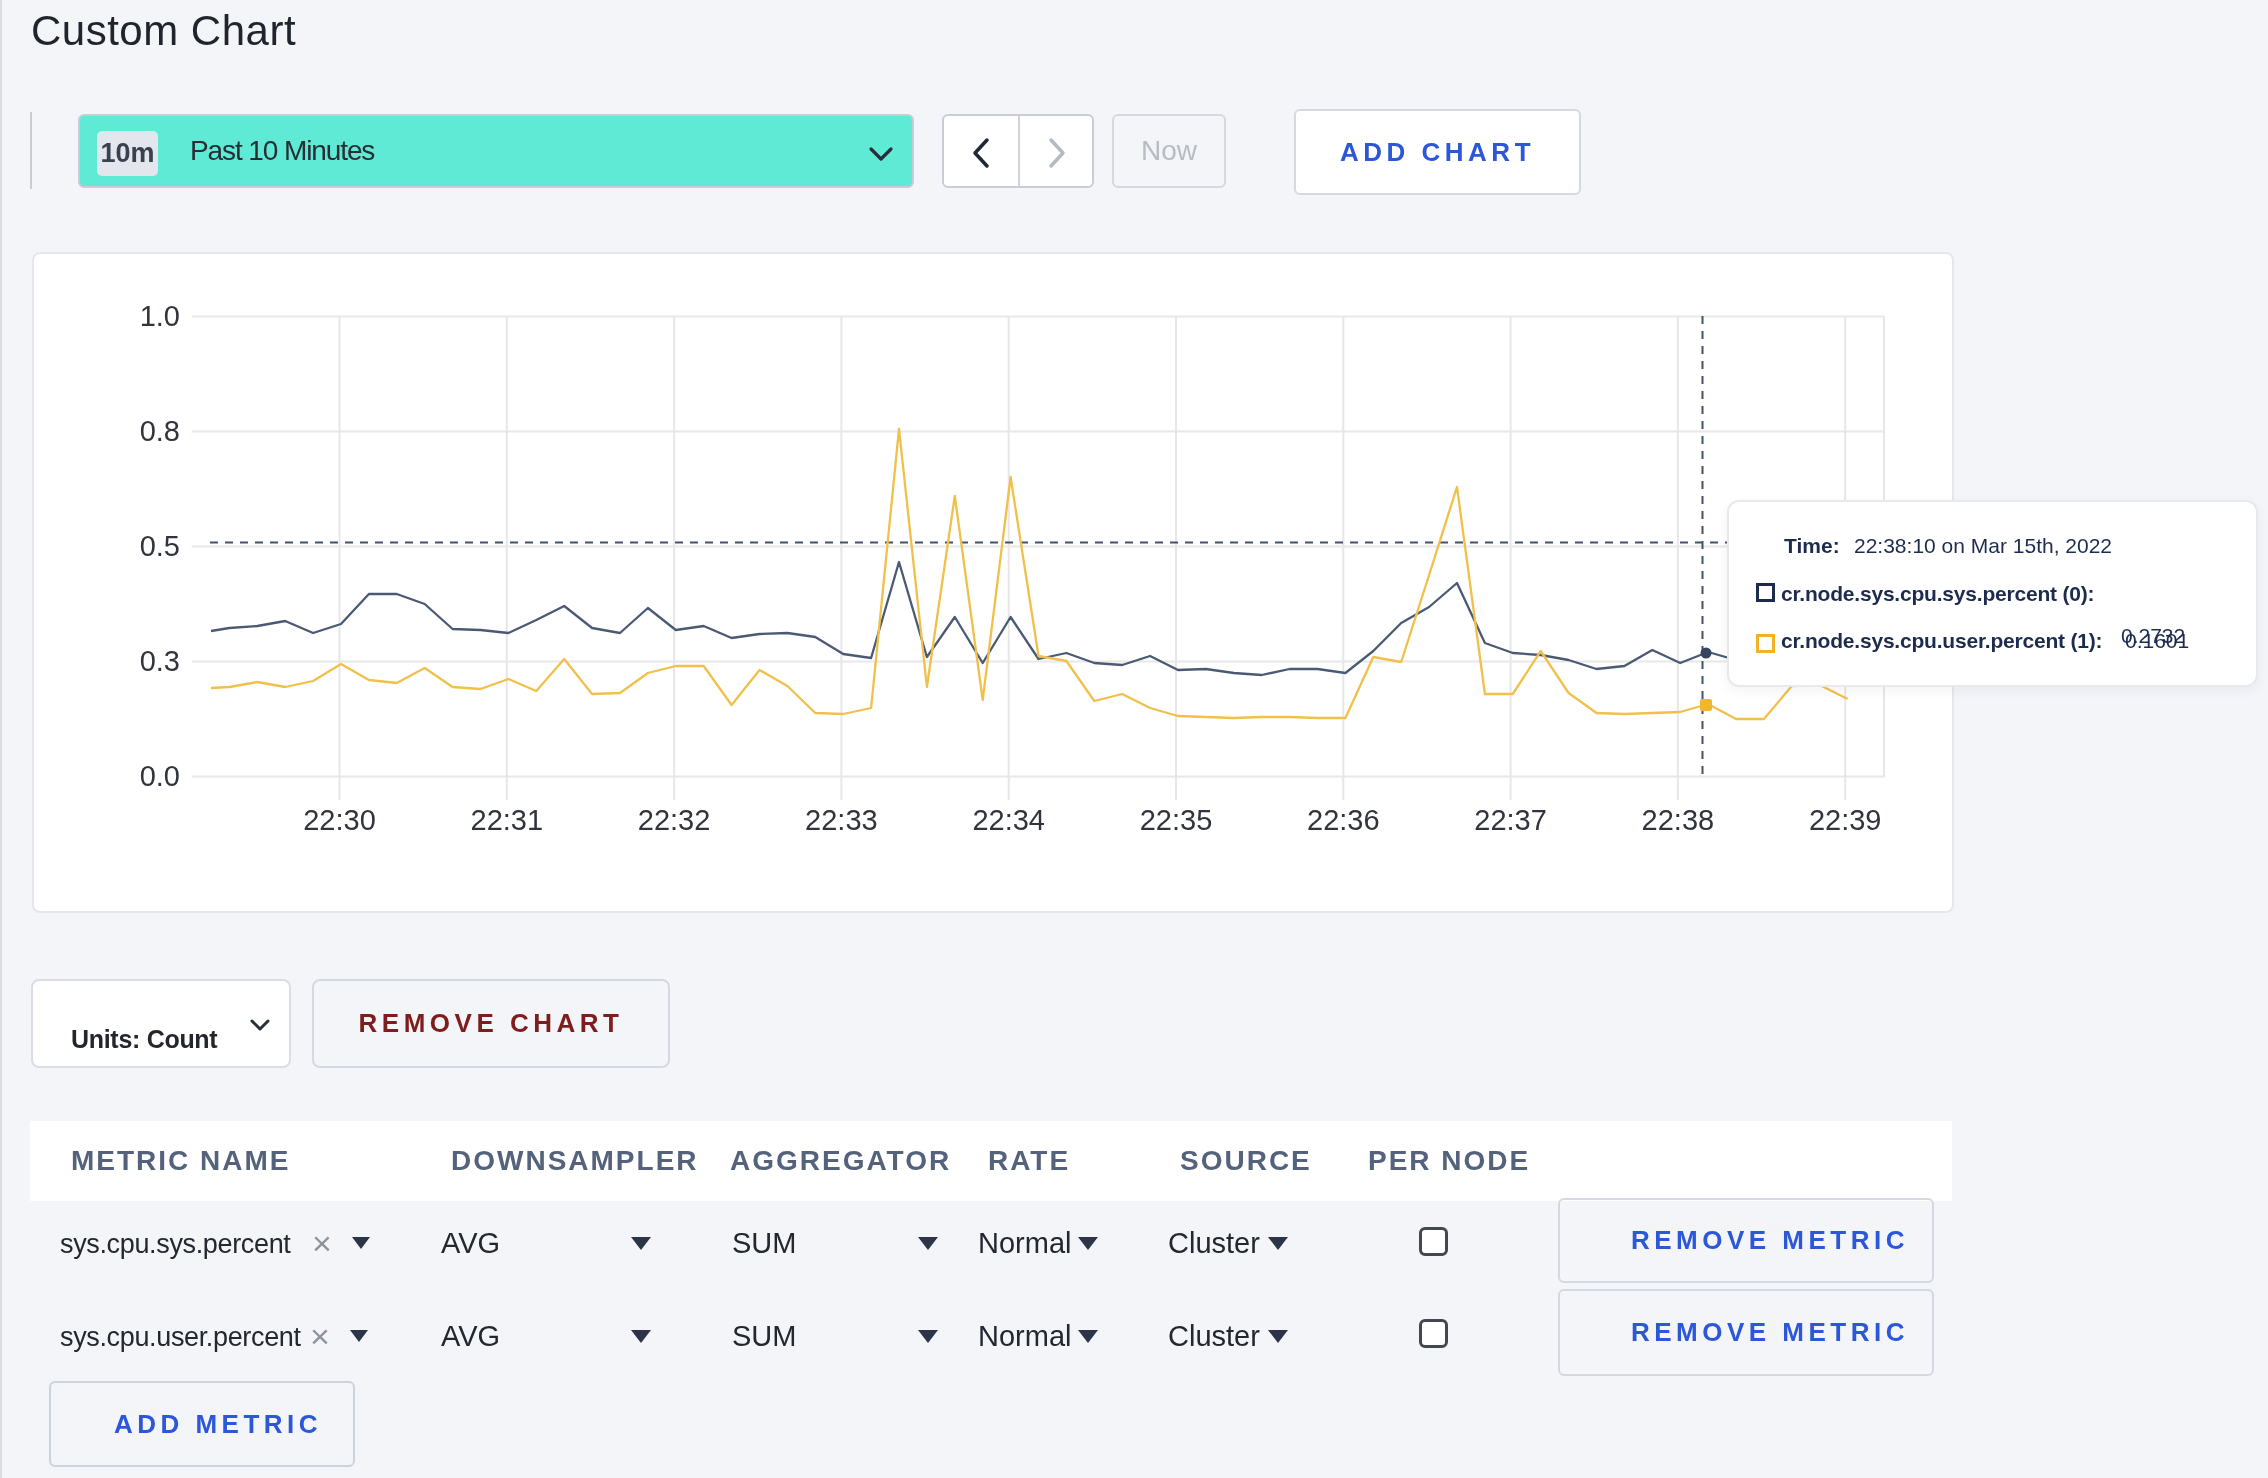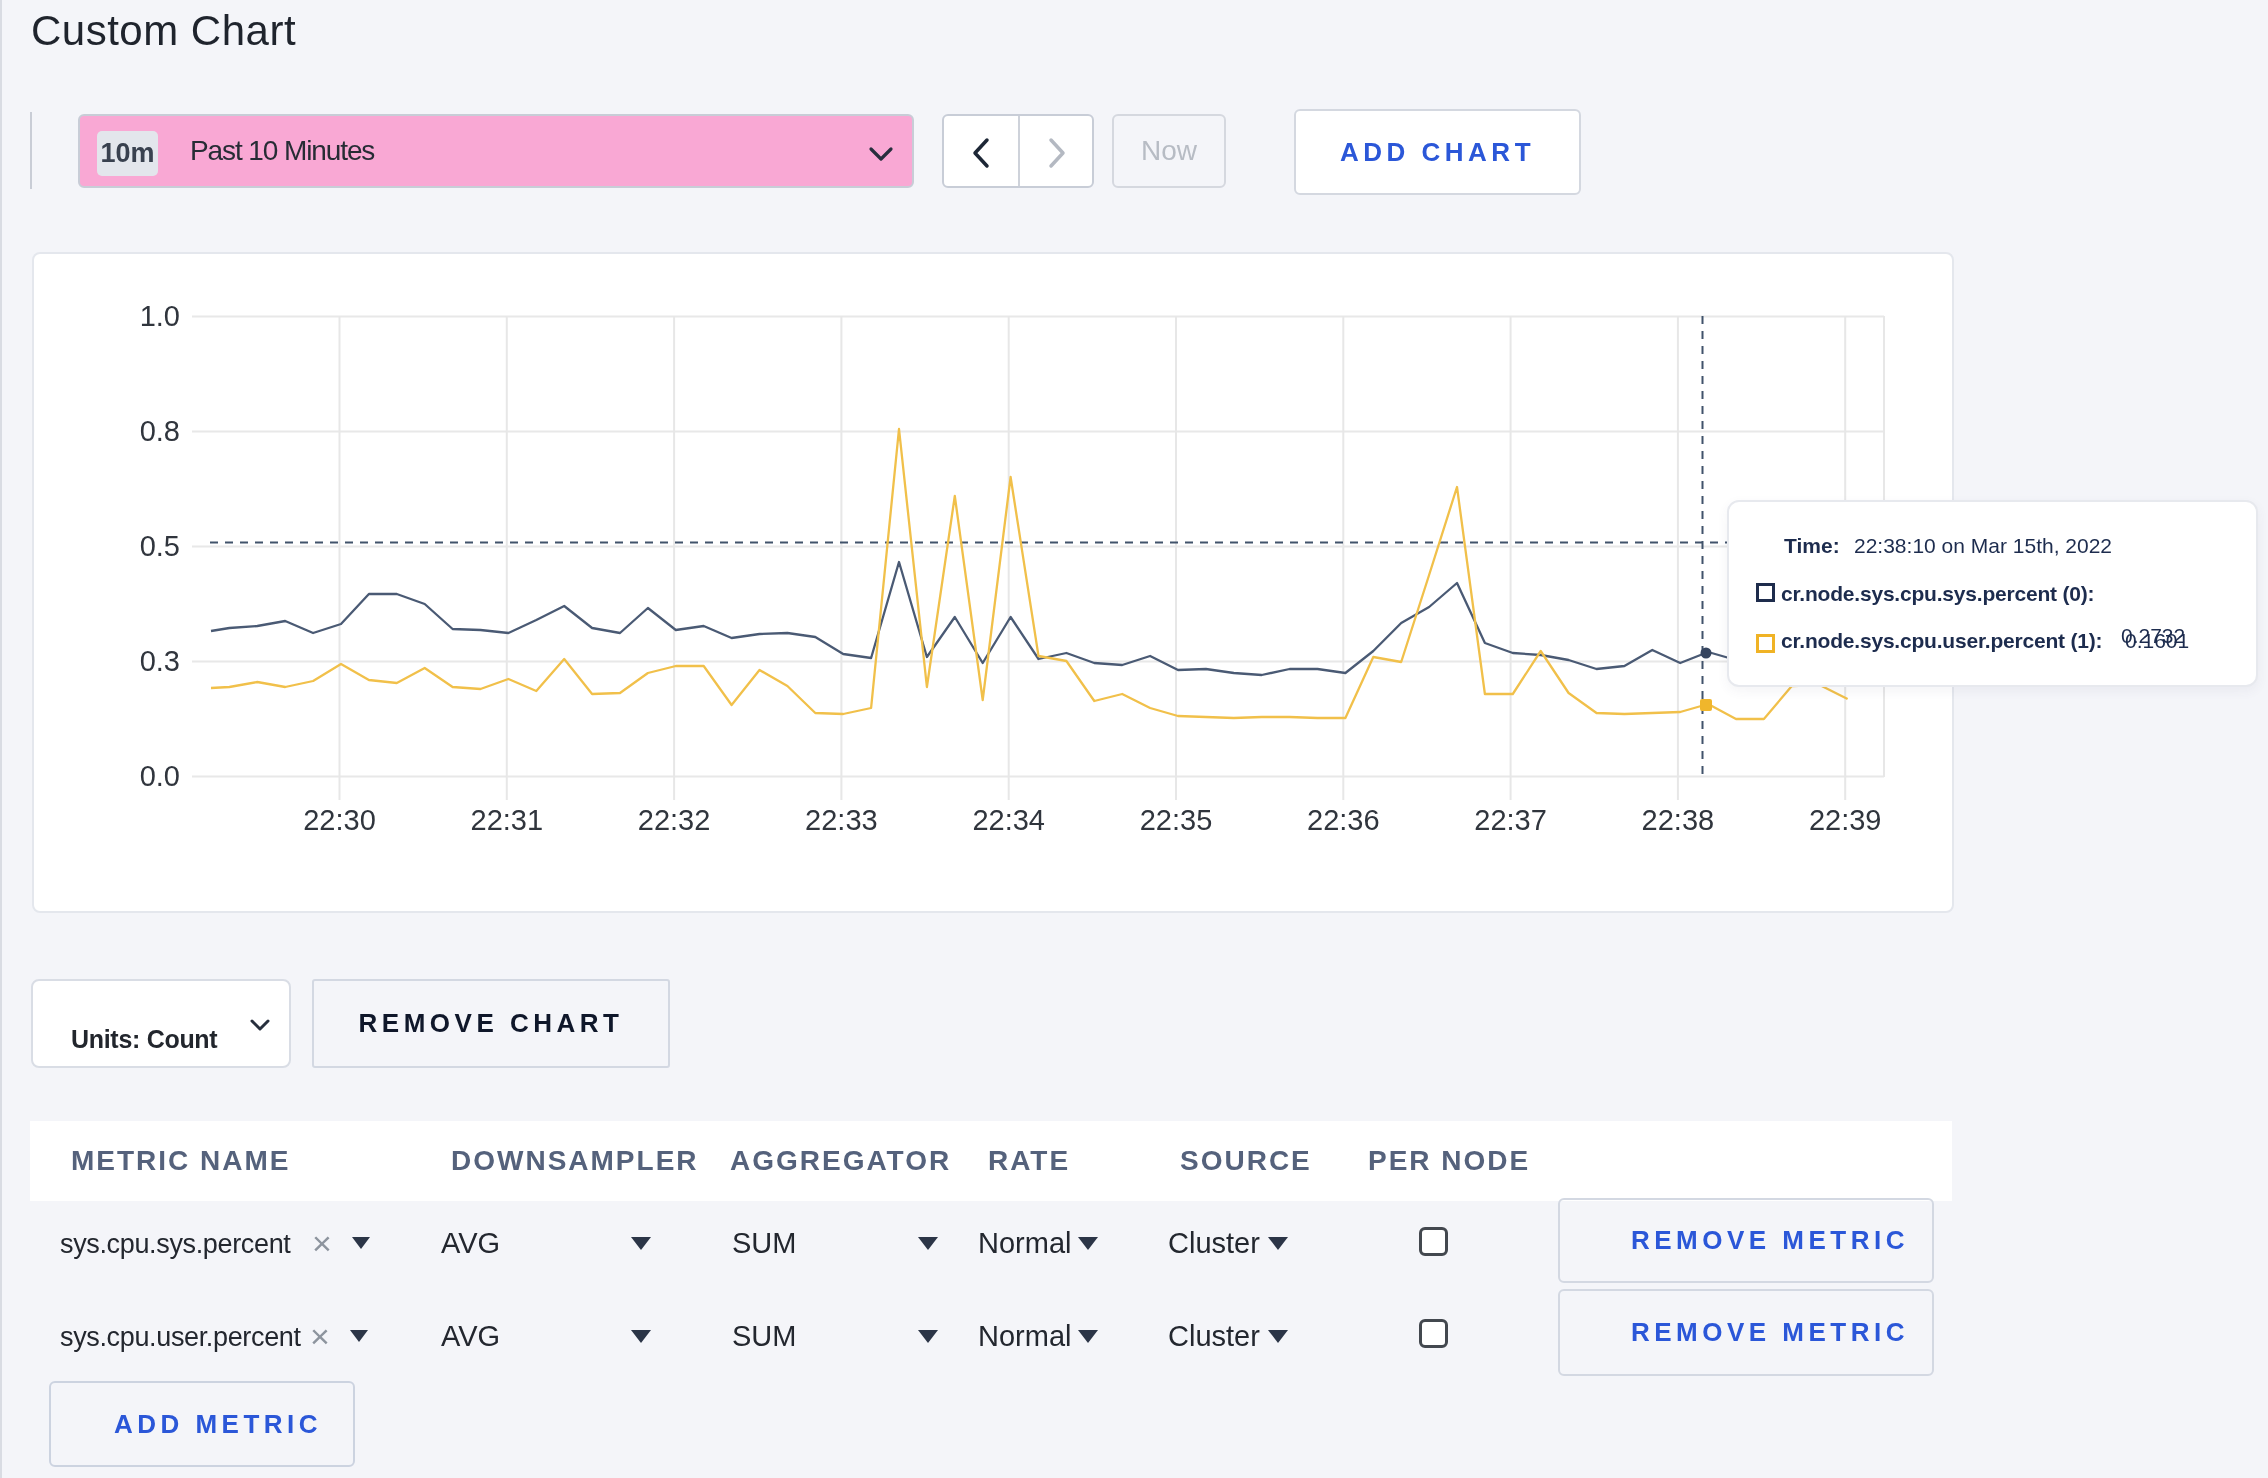--- a/index.html
+++ b/index.html
@@ -2,21 +2,21 @@
 <html><head>
 <meta charset="utf-8">
 <style>
 * { margin:0; padding:0; box-sizing:border-box; }
 html,body { width:2268px; height:1478px; }
 body { font-family:"Liberation Sans", sans-serif; background:#f4f5f9; position:relative; overflow:hidden; }
 #page { position:absolute; left:0; top:0; width:2268px; height:1478px; }
 #leftedge { position:absolute; left:0; top:0; width:2px; height:1478px; background:#d9dce3; }
 .title { position:absolute; left:31px; top:7px; font-size:42px; color:#1f242d; letter-spacing:0.5px; }
 .vr { position:absolute; left:30px; top:112px; width:2px; height:77px; background:#c9cdd6; }
-.timebox { position:absolute; left:78px; top:114px; width:836px; height:74px; background:#f9a8d4; border:2px solid #c8cdd7; border-radius:6px; }
+.timebox { position:absolute; left:78px; top:114px; width:836px; height:74px; background:#5eead4; border:2px solid #c8cdd7; border-radius:6px; }
 .badge { position:absolute; left:17px; top:15px; width:61px; height:45px; background:#e3e6ec; border-radius:5px; font-size:27px; font-weight:bold; color:#39414f; text-align:center; line-height:45px; }
 .tlabel { position:absolute; left:110px; top:0; line-height:70px; font-size:28px; letter-spacing:-1.1px; color:#272c35; }
 .tchev { position:absolute; left:788px; top:30px; }
 .pngroup { position:absolute; left:942px; top:114px; width:152px; height:74px; background:#fff; border:2px solid #c8cdd7; border-radius:6px; }
 .pndiv { position:absolute; left:74px; top:0px; width:2px; height:70px; background:#ced2da; }
 .arr { position:absolute; top:21px; }
 .nowbtn { position:absolute; left:1112px; top:114px; width:114px; height:74px; border:2px solid #d5d8df; border-radius:6px; font-size:28px; color:#b7bcc4; text-align:center; line-height:70px; }
 .addchart { position:absolute; left:1294px; top:109px; width:287px; height:86px; background:#fff; border:2px solid #d4d8e0; border-radius:6px; font-size:26px; font-weight:bold; letter-spacing:4.5px; color:#2b57d8; text-align:center; line-height:82px; }
 .panel { position:absolute; left:32px; top:252px; width:1922px; height:661px; background:#fff; border:2px solid #e4e7ed; border-radius:8px; }
 #chartsvg { position:absolute; left:0; top:0; z-index:2; }
@@ -26,21 +26,21 @@
 .tt-row1 { position:absolute; left:52px; top:80px; font-weight:bold; letter-spacing:-0.2px; }
 .tt-row2 { position:absolute; left:52px; top:127px; font-weight:bold; letter-spacing:-0.2px; }
 .tt-val1 { position:absolute; left:392px; top:80px; font-weight:normal;margin-top:42px; }
 .tt-val2 { position:absolute; left:396px; top:127px; font-weight:normal; }
 .tt-sq { position:absolute; width:19px; height:19px; background:#fff; }
 .tt-sq1 { left:27px; top:81px; border:3.5px solid #1e2c4c; }
 .tt-sq2 { left:27px; top:132px; border:3.5px solid #f0b325; }
 .unitsbox { position:absolute; left:31px; top:979px; width:260px; height:89px; background:#fff; border:2px solid #d9dde5; border-radius:8px; }
 .unitstext { position:absolute; left:38px; top:16px; font-size:25px; font-weight:bold; color:#22262d; line-height:85px; letter-spacing:-0.3px; }
 .uchev { position:absolute; left:216px; top:37px; }
-.removechart { position:absolute; left:312px; top:979px; width:358px; height:89px; border:2px solid #d3d8e2; border-radius:3px; font-size:26px; font-weight:bold; letter-spacing:4.5px; color:#0f172a; text-align:center; line-height:85px; }
+.removechart { position:absolute; left:312px; top:979px; width:358px; height:89px; border:2px solid #d3d8e2; border-radius:8px; font-size:26px; font-weight:bold; letter-spacing:4.5px; color:#7f1d1d; text-align:center; line-height:85px; }
 .thead { position:absolute; left:30px; top:1121px; width:1922px; height:80px; background:#fff; }
 .th { position:absolute; top:0; line-height:80px; font-size:28px; font-weight:bold; letter-spacing:2px; color:#55627c; }
 .cell { position:absolute; font-size:29px; color:#23272f; }
 .mname { font-size:27px !important; letter-spacing:-0.35px; }
 .xmark { position:absolute; font-size:34px; color:#8d949e; }
 .tri { position:absolute; width:0; height:0; border-left:10px solid transparent; border-right:10px solid transparent; border-top:13px solid #2b3547; }
 .checkbox { position:absolute; left:1419px; width:29px; height:29px; border:3px solid #43484f; border-radius:6px; background:#fff; }
 .rmbtn { position:absolute; left:1558px; width:376px; border:2px solid #d3d8e2; border-radius:6px; font-size:26px; font-weight:bold; letter-spacing:4.5px; color:#2b57d8; text-align:center;padding-left:48px; }
 .addmetric { position:absolute; left:49px; top:1381px; width:306px; height:86px; border:2px solid #ccd3e0; border-radius:6px; font-size:26px; font-weight:bold; letter-spacing:4.5px; color:#2b57d8; text-align:center; line-height:82px;padding-left:32px; }
 </style>

